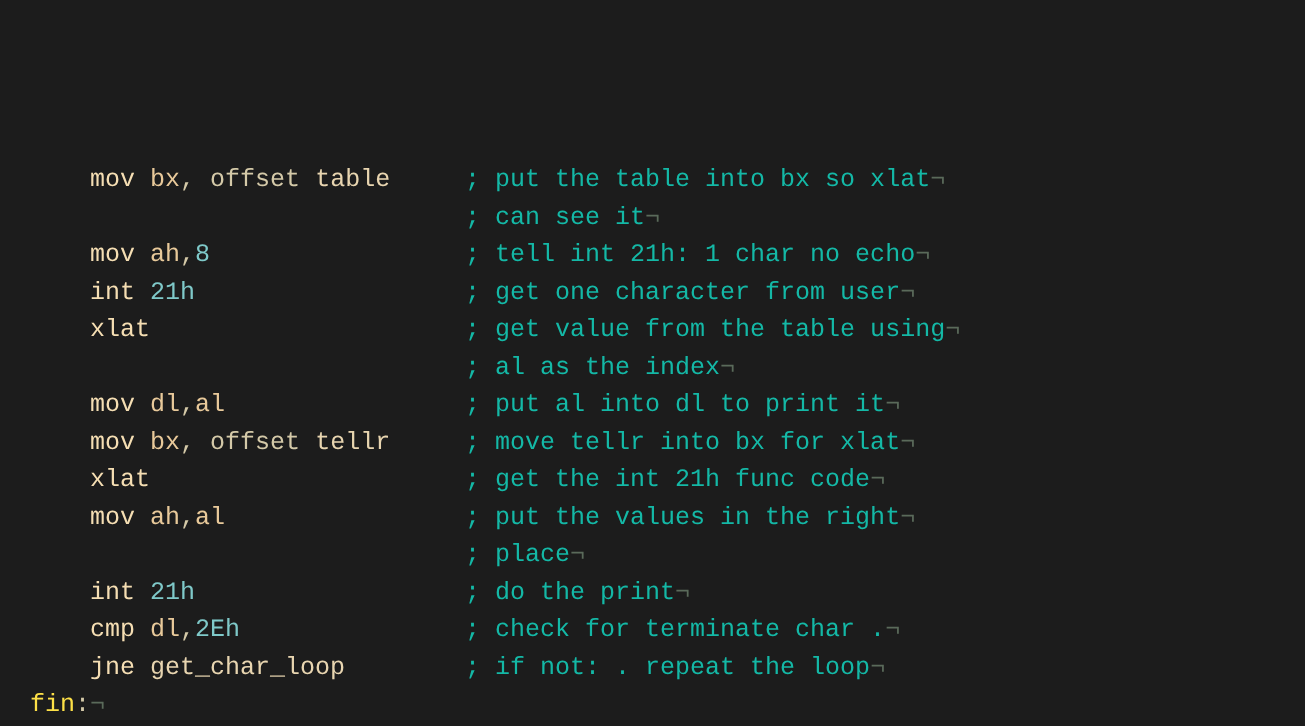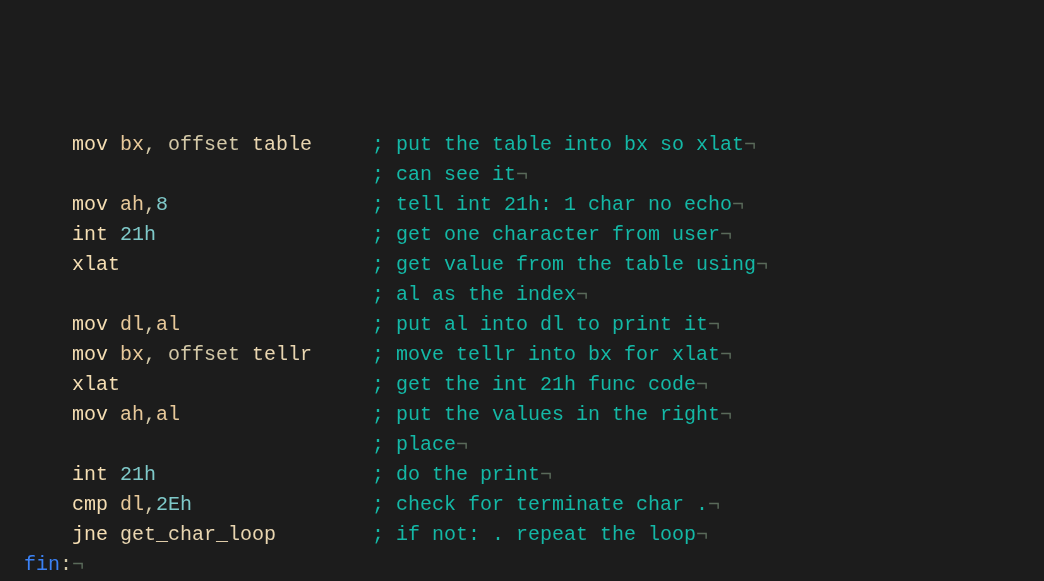--- a/index.html
+++ b/index.html
@@ -39,21 +39,21 @@
     .keyword {
       color: #d4c9a8;
     }
     .identifier {
       color: #e8d5b0;
     }
     .number {
       color: #7fc9c9;
     }
     .label {
-      color: #3b82f6;
+      color: #fde047;
     }
     .comment {
       color: #14b8a6;
     }
     .comma {
       color: #d4c9a8;
     }
     .colon {
       color: #d4c9a8;
     }

